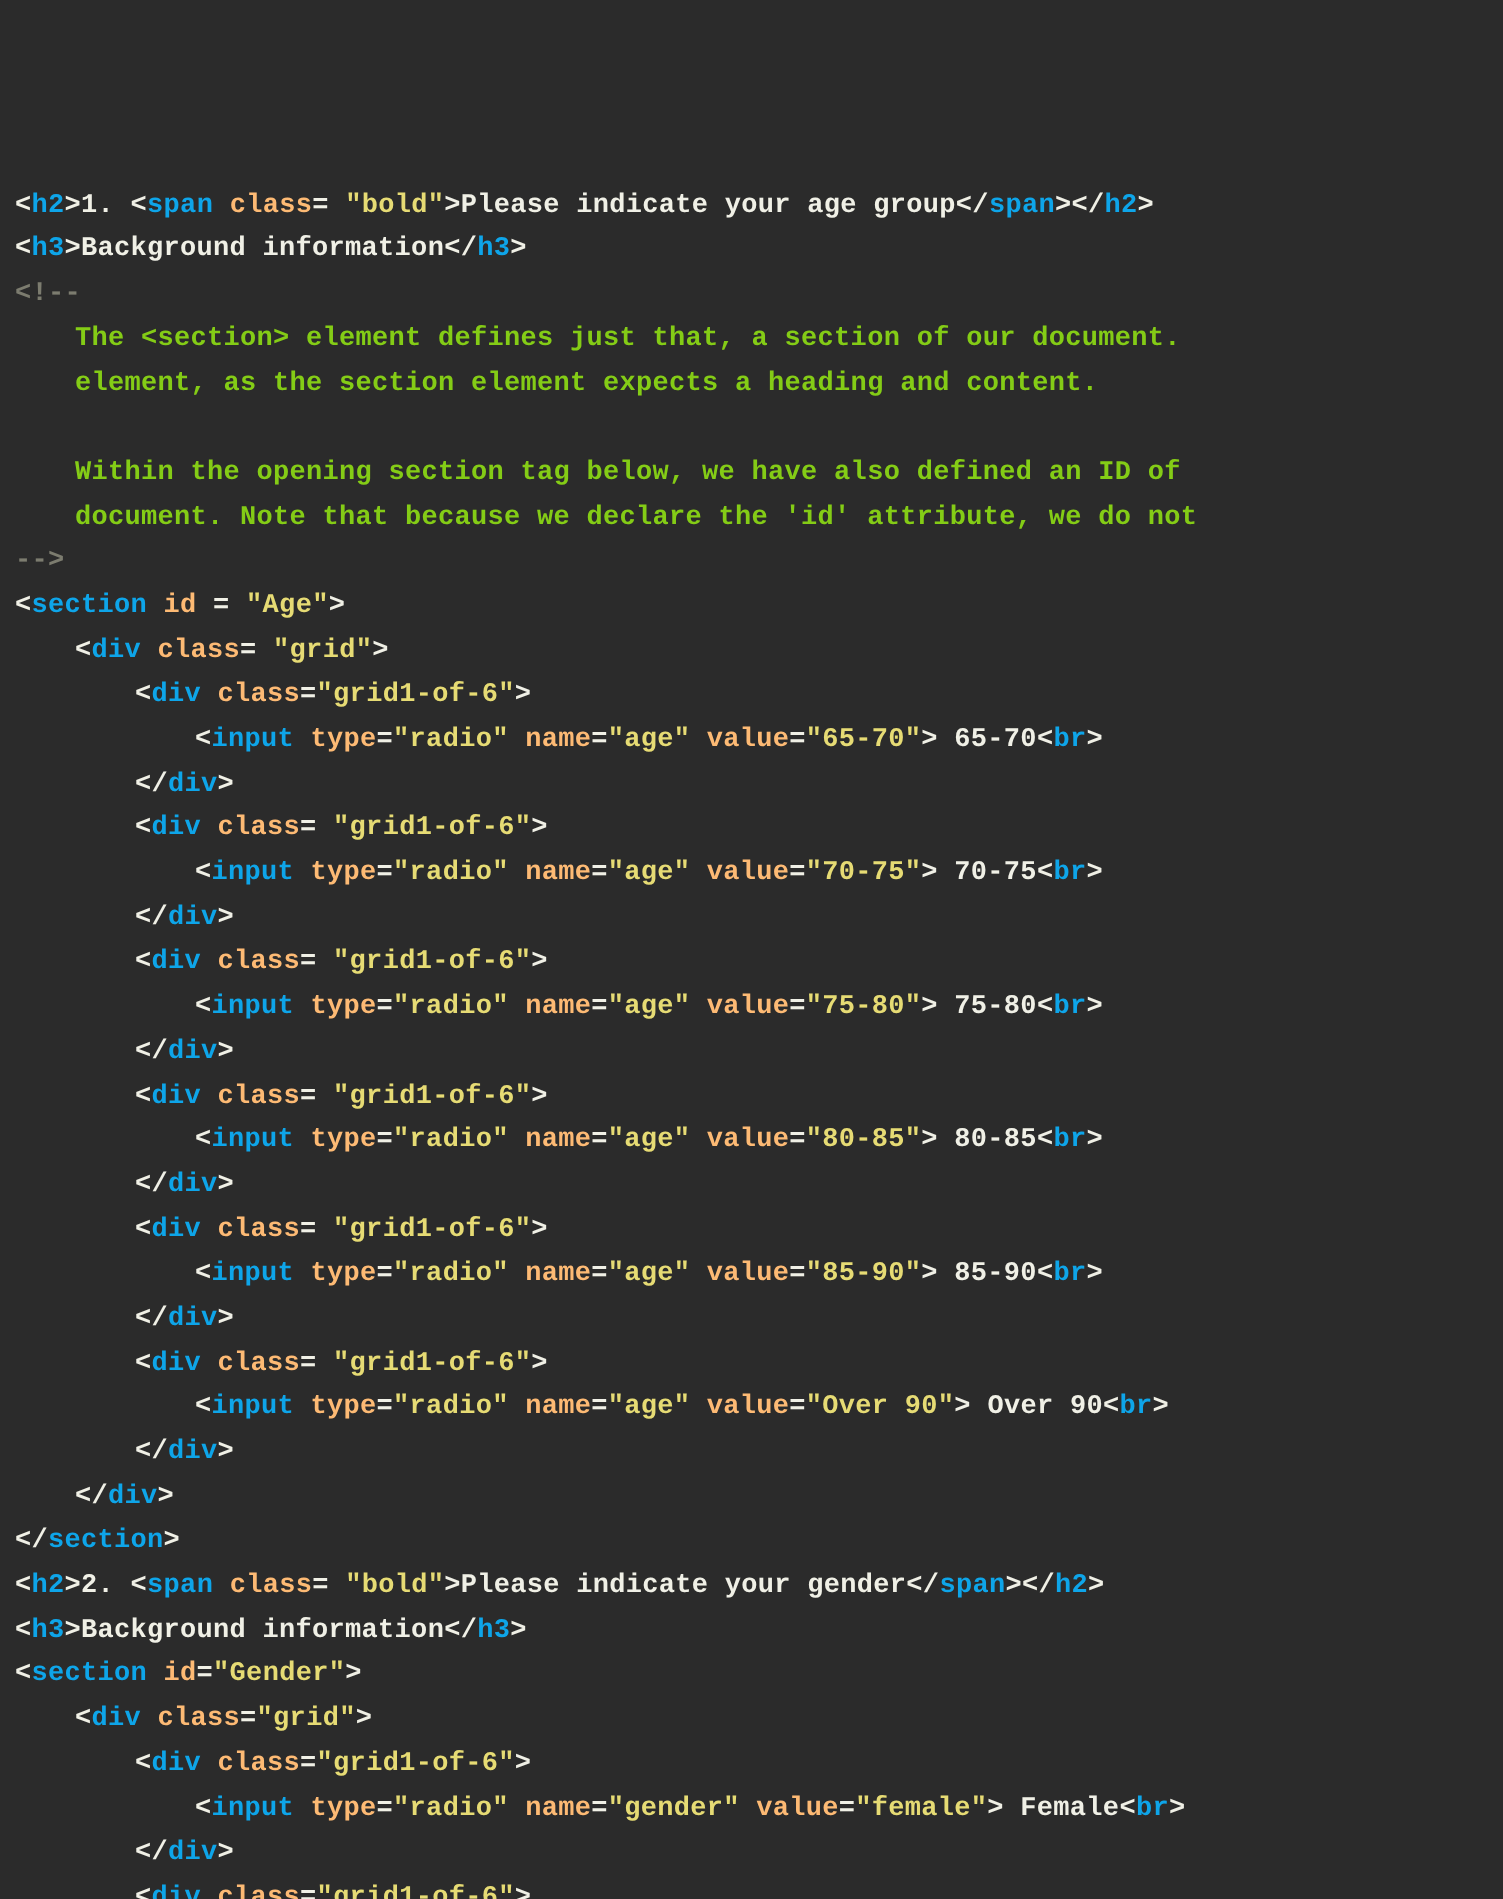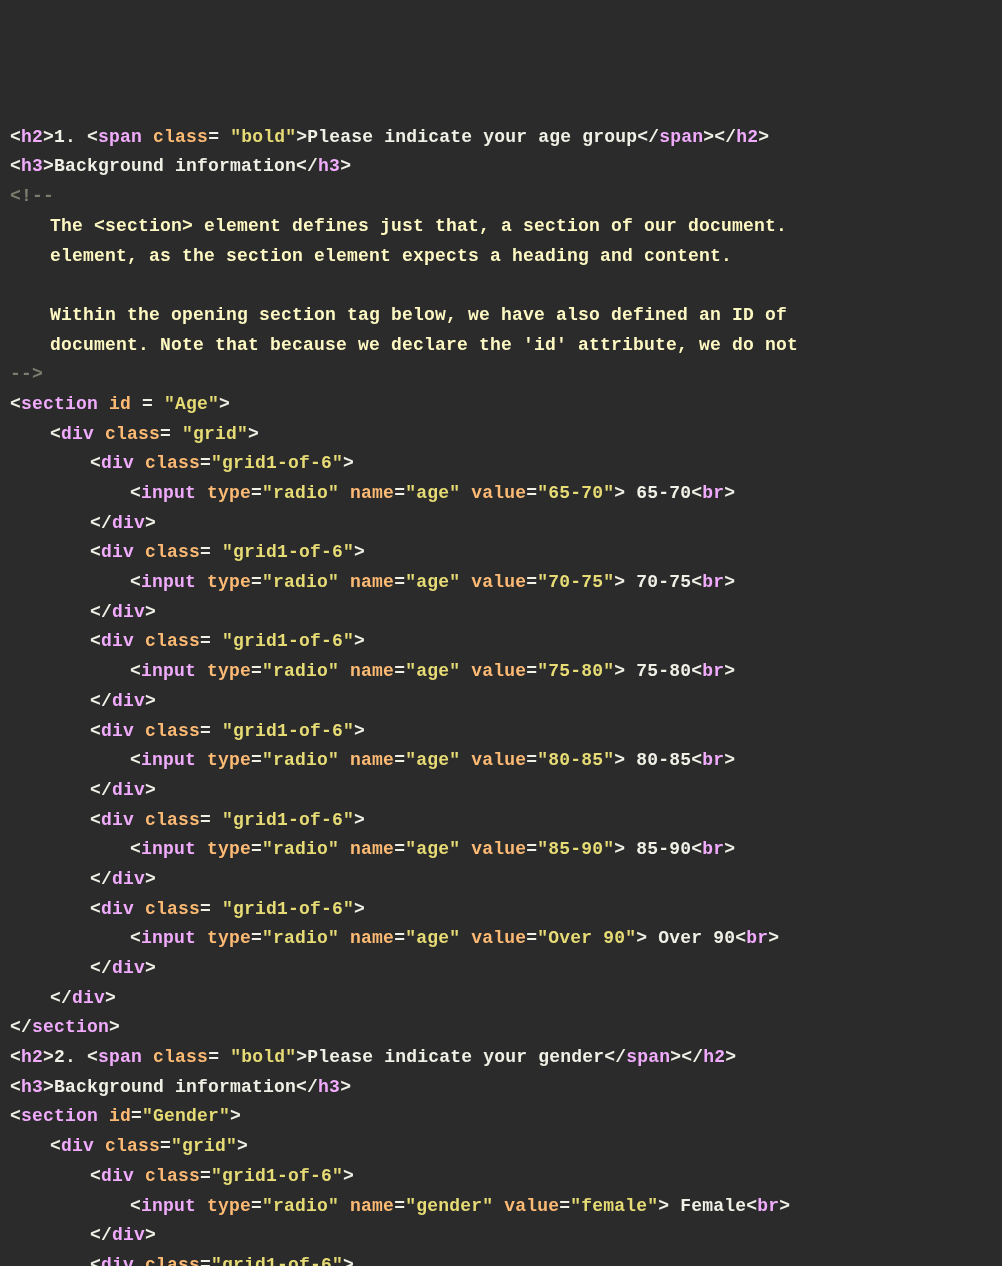--- a/index.html
+++ b/index.html
@@ -13,26 +13,26 @@
       padding: 4px 0 0 10px;
       white-space: pre;
       overflow: hidden;
       letter-spacing: 0.2px;
     }
     .line { display: block; }
     .indent1 { padding-left: 40px; }
     .indent2 { padding-left: 80px; }
     .indent3 { padding-left: 120px; }
     .punct { color: #f0f0e6; }
-    .tag { color: #f0abfc; }
+    .tag { color: #0ea5e9; }
     .attr { color: #fdba74; }
     .str { color: #e6db74; }
     .txt { color: #f0f0e6; }
     .comment { color: #7c7c6f; }
-    .commentline { padding-left: 40px; color: #fef9c3; }
+    .commentline { padding-left: 40px; color: #84cc16; }
   </style>
 </head>
 <body>
 
 
 
 <div id="editor"><div class="line "><span class="punct">&lt;</span><span class="tag">h2</span><span class="punct">&gt;</span><span class="txt">1. </span><span class="punct">&lt;</span><span class="tag">span</span><span class="punct"> </span><span class="attr">class</span><span class="punct">= </span><span class="str">"bold"</span><span class="punct">&gt;</span><span class="txt">Please indicate your age group</span><span class="punct">&lt;/</span><span class="tag">span</span><span class="punct">&gt;&lt;/</span><span class="tag">h2</span><span class="punct">&gt;</span></div><div class="line "><span class="punct">&lt;</span><span class="tag">h3</span><span class="punct">&gt;</span><span class="txt">Background information</span><span class="punct">&lt;/</span><span class="tag">h3</span><span class="punct">&gt;</span></div><div class="line"><span class="comment">&lt;!--</span></div><div class="line commentline">The &lt;section&gt; element defines just that, a section of our document.</div><div class="line commentline">element, as the section element expects a heading and content.</div><div class="line commentline"> </div><div class="line commentline">Within the opening section tag below, we have also defined an ID of</div><div class="line commentline">document. Note that because we declare the 'id' attribute, we do not</div><div class="line"><span class="comment">--&gt;</span></div><div class="line "><span class="punct">&lt;</span><span class="tag">section</span><span class="punct"> </span><span class="attr">id</span><span class="punct"> = </span><span class="str">"Age"</span><span class="punct">&gt;</span></div><div class="line indent1"><span class="punct">&lt;</span><span class="tag">div</span><span class="punct"> </span><span class="attr">class</span><span class="punct">= </span><span class="str">"grid"</span><span class="punct">&gt;</span></div><div class="line indent2"><span class="punct">&lt;</span><span class="tag">div</span><span class="punct"> </span><span class="attr">class</span><span class="punct">=</span><span class="str">"grid1-of-6"</span><span class="punct">&gt;</span></div><div class="line indent3"><span class="punct">&lt;</span><span class="tag">input</span><span class="punct"> </span><span class="attr">type</span><span class="punct">=</span><span class="str">"radio"</span><span class="punct"> </span><span class="attr">name</span><span class="punct">=</span><span class="str">"age"</span><span class="punct"> </span><span class="attr">value</span><span class="punct">=</span><span class="str">"65-70"</span><span class="punct">&gt;</span><span class="txt"> 65-70</span><span class="punct">&lt;</span><span class="tag">br</span><span class="punct">&gt;</span></div><div class="line indent2"><span class="punct">&lt;/</span><span class="tag">div</span><span class="punct">&gt;</span></div><div class="line indent2"><span class="punct">&lt;</span><span class="tag">div</span><span class="punct"> </span><span class="attr">class</span><span class="punct">= </span><span class="str">"grid1-of-6"</span><span class="punct">&gt;</span></div><div class="line indent3"><span class="punct">&lt;</span><span class="tag">input</span><span class="punct"> </span><span class="attr">type</span><span class="punct">=</span><span class="str">"radio"</span><span class="punct"> </span><span class="attr">name</span><span class="punct">=</span><span class="str">"age"</span><span class="punct"> </span><span class="attr">value</span><span class="punct">=</span><span class="str">"70-75"</span><span class="punct">&gt;</span><span class="txt"> 70-75</span><span class="punct">&lt;</span><span class="tag">br</span><span class="punct">&gt;</span></div><div class="line indent2"><span class="punct">&lt;/</span><span class="tag">div</span><span class="punct">&gt;</span></div><div class="line indent2"><span class="punct">&lt;</span><span class="tag">div</span><span class="punct"> </span><span class="attr">class</span><span class="punct">= </span><span class="str">"grid1-of-6"</span><span class="punct">&gt;</span></div><div class="line indent3"><span class="punct">&lt;</span><span class="tag">input</span><span class="punct"> </span><span class="attr">type</span><span class="punct">=</span><span class="str">"radio"</span><span class="punct"> </span><span class="attr">name</span><span class="punct">=</span><span class="str">"age"</span><span class="punct"> </span><span class="attr">value</span><span class="punct">=</span><span class="str">"75-80"</span><span class="punct">&gt;</span><span class="txt"> 75-80</span><span class="punct">&lt;</span><span class="tag">br</span><span class="punct">&gt;</span></div><div class="line indent2"><span class="punct">&lt;/</span><span class="tag">div</span><span class="punct">&gt;</span></div><div class="line indent2"><span class="punct">&lt;</span><span class="tag">div</span><span class="punct"> </span><span class="attr">class</span><span class="punct">= </span><span class="str">"grid1-of-6"</span><span class="punct">&gt;</span></div><div class="line indent3"><span class="punct">&lt;</span><span class="tag">input</span><span class="punct"> </span><span class="attr">type</span><span class="punct">=</span><span class="str">"radio"</span><span class="punct"> </span><span class="attr">name</span><span class="punct">=</span><span class="str">"age"</span><span class="punct"> </span><span class="attr">value</span><span class="punct">=</span><span class="str">"80-85"</span><span class="punct">&gt;</span><span class="txt"> 80-85</span><span class="punct">&lt;</span><span class="tag">br</span><span class="punct">&gt;</span></div><div class="line indent2"><span class="punct">&lt;/</span><span class="tag">div</span><span class="punct">&gt;</span></div><div class="line indent2"><span class="punct">&lt;</span><span class="tag">div</span><span class="punct"> </span><span class="attr">class</span><span class="punct">= </span><span class="str">"grid1-of-6"</span><span class="punct">&gt;</span></div><div class="line indent3"><span class="punct">&lt;</span><span class="tag">input</span><span class="punct"> </span><span class="attr">type</span><span class="punct">=</span><span class="str">"radio"</span><span class="punct"> </span><span class="attr">name</span><span class="punct">=</span><span class="str">"age"</span><span class="punct"> </span><span class="attr">value</span><span class="punct">=</span><span class="str">"85-90"</span><span class="punct">&gt;</span><span class="txt"> 85-90</span><span class="punct">&lt;</span><span class="tag">br</span><span class="punct">&gt;</span></div><div class="line indent2"><span class="punct">&lt;/</span><span class="tag">div</span><span class="punct">&gt;</span></div><div class="line indent2"><span class="punct">&lt;</span><span class="tag">div</span><span class="punct"> </span><span class="attr">class</span><span class="punct">= </span><span class="str">"grid1-of-6"</span><span class="punct">&gt;</span></div><div class="line indent3"><span class="punct">&lt;</span><span class="tag">input</span><span class="punct"> </span><span class="attr">type</span><span class="punct">=</span><span class="str">"radio"</span><span class="punct"> </span><span class="attr">name</span><span class="punct">=</span><span class="str">"age"</span><span class="punct"> </span><span class="attr">value</span><span class="punct">=</span><span class="str">"Over 90"</span><span class="punct">&gt;</span><span class="txt"> Over 90</span><span class="punct">&lt;</span><span class="tag">br</span><span class="punct">&gt;</span></div><div class="line indent2"><span class="punct">&lt;/</span><span class="tag">div</span><span class="punct">&gt;</span></div><div class="line indent1"><span class="punct">&lt;/</span><span class="tag">div</span><span class="punct">&gt;</span></div><div class="line "><span class="punct">&lt;/</span><span class="tag">section</span><span class="punct">&gt;</span></div><div class="line "><span class="punct">&lt;</span><span class="tag">h2</span><span class="punct">&gt;</span><span class="txt">2. </span><span class="punct">&lt;</span><span class="tag">span</span><span class="punct"> </span><span class="attr">class</span><span class="punct">= </span><span class="str">"bold"</span><span class="punct">&gt;</span><span class="txt">Please indicate your gender</span><span class="punct">&lt;/</span><span class="tag">span</span><span class="punct">&gt;&lt;/</span><span class="tag">h2</span><span class="punct">&gt;</span></div><div class="line "><span class="punct">&lt;</span><span class="tag">h3</span><span class="punct">&gt;</span><span class="txt">Background information</span><span class="punct">&lt;/</span><span class="tag">h3</span><span class="punct">&gt;</span></div><div class="line "><span class="punct">&lt;</span><span class="tag">section</span><span class="punct"> </span><span class="attr">id</span><span class="punct">=</span><span class="str">"Gender"</span><span class="punct">&gt;</span></div><div class="line indent1"><span class="punct">&lt;</span><span class="tag">div</span><span class="punct"> </span><span class="attr">class</span><span class="punct">=</span><span class="str">"grid"</span><span class="punct">&gt;</span></div><div class="line indent2"><span class="punct">&lt;</span><span class="tag">div</span><span class="punct"> </span><span class="attr">class</span><span class="punct">=</span><span class="str">"grid1-of-6"</span><span class="punct">&gt;</span></div><div class="line indent3"><span class="punct">&lt;</span><span class="tag">input</span><span class="punct"> </span><span class="attr">type</span><span class="punct">=</span><span class="str">"radio"</span><span class="punct"> </span><span class="attr">name</span><span class="punct">=</span><span class="str">"gender"</span><span class="punct"> </span><span class="attr">value</span><span class="punct">=</span><span class="str">"female"</span><span class="punct">&gt;</span><span class="txt"> Female</span><span class="punct">&lt;</span><span class="tag">br</span><span class="punct">&gt;</span></div><div class="line indent2"><span class="punct">&lt;/</span><span class="tag">div</span><span class="punct">&gt;</span></div><div class="line indent2"><span class="punct">&lt;</span><span class="tag">div</span><span class="punct"> </span><span class="attr">class</span><span class="punct">=</span><span class="str">"grid1-of-6"</span><span class="punct">&gt;</span></div></div>
 
 
 

